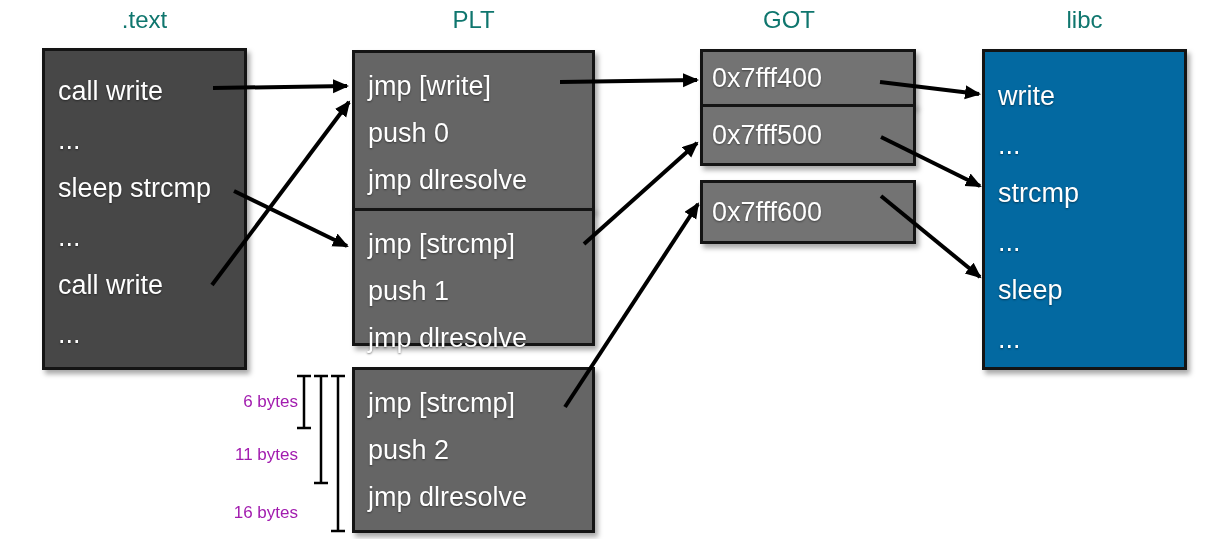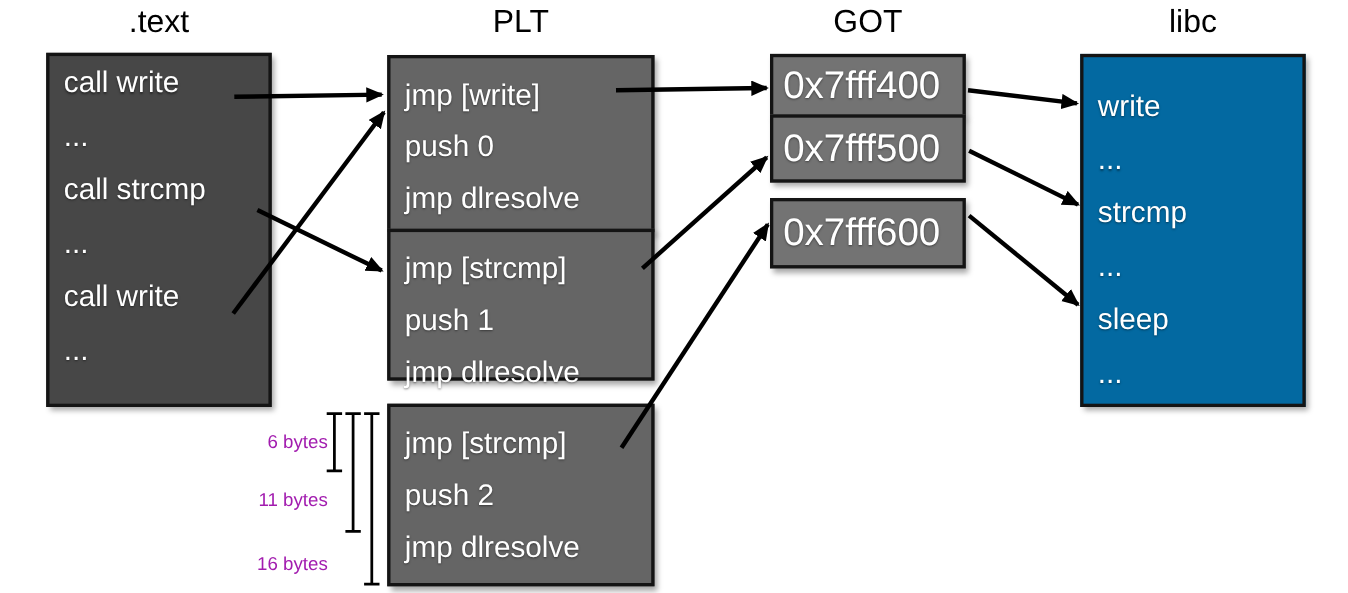--- a/index.html
+++ b/index.html
@@ -5,46 +5,46 @@
   html,body{margin:0;padding:0;background:#ffffff;}
   .canvas{
     position:relative;
     width:1225px;height:539px;
     background:#ffffff;
     font-family:"Liberation Sans", sans-serif;
     overflow:hidden;
   }
   .col-title{
     position:absolute;top:0;height:40px;line-height:40px;
-    text-align:center;font-size:29px;color:#000000;
+    text-align:center;font-size:24px;color:#0f766e;
   }
   .memboz{
     position:absolute;
     border:3px solid #141414;
     box-sizing:border-box;
     box-shadow:3px 4px 5px rgba(0,0,0,0.35);
     color:#ffffff;
   }
   .memboz .lines{
     position:absolute;left:13px;top:0;right:0;
     font-size:27px;
     text-shadow:0 1px 2px rgba(0,0,0,0.45);
     white-space:nowrap;
   }
   .line{height:48.5px;line-height:48.5px;}
   .plt-line{height:47px;line-height:47px;}
   .box-text{background:#474747;left:42px;top:48px;width:205px;height:322px;}
-  .box-text .lines{}
+  .box-text .lines{padding-top:16px;}
   .box-plt{background:#656565;left:352px;width:243px;}
   .box-plt .lines{padding-top:10px;}
   .plt-0{top:50px;height:161px;}
   .plt-1{top:208px;height:138px;}
   .plt-2{top:367px;height:166px;}
-  .got-cell{background:#737373;left:700px;width:178px;display:flex;align-items:center;
-    padding-left:9px;font-size:35px;text-shadow:0 1px 2px rgba(0,0,0,0.45);}
+  .got-cell{background:#737373;left:700px;width:216px;display:flex;align-items:center;
+    padding-left:9px;font-size:27px;text-shadow:0 1px 2px rgba(0,0,0,0.45);}
   .got-0{top:49px;height:58px;}
   .got-1{top:104px;height:62px;}
   .got-2{top:180px;height:64px;}
   .box-libc{background:#0369a1;left:982px;top:49px;width:205px;height:321px;}
   .box-libc .lines{padding-top:20px;}
   .byte-label{
     position:absolute;right:927px;height:22px;line-height:22px;
     font-size:17px;color:#a21caf;text-align:right;white-space:nowrap;
   }
   .bl-0{top:391px;} .bl-1{top:444px;} .bl-2{top:502px;}
@@ -62,21 +62,21 @@
 
   <div class="col-title" style="left:42px;width:205px;">.text</div>
   <div class="col-title" style="left:352px;width:243px;">PLT</div>
   <div class="col-title" style="left:982px;width:205px;">libc</div>
   <div class="col-title" style="left:700px;width:178px;">GOT</div>
 
   <div class="memboz box-text">
     <div class="lines">
       <div class="line">call write</div>
       <div class="line">...</div>
-      <div class="line">call strcmp</div>
+      <div class="line">sleep strcmp</div>
       <div class="line">...</div>
       <div class="line">call write</div>
       <div class="line">...</div>
     </div>
   </div>
 
   <div class="memboz box-plt plt-0">
     <div class="lines">
       <div class="plt-line">jmp [write]</div>
       <div class="plt-line">push 0</div>

